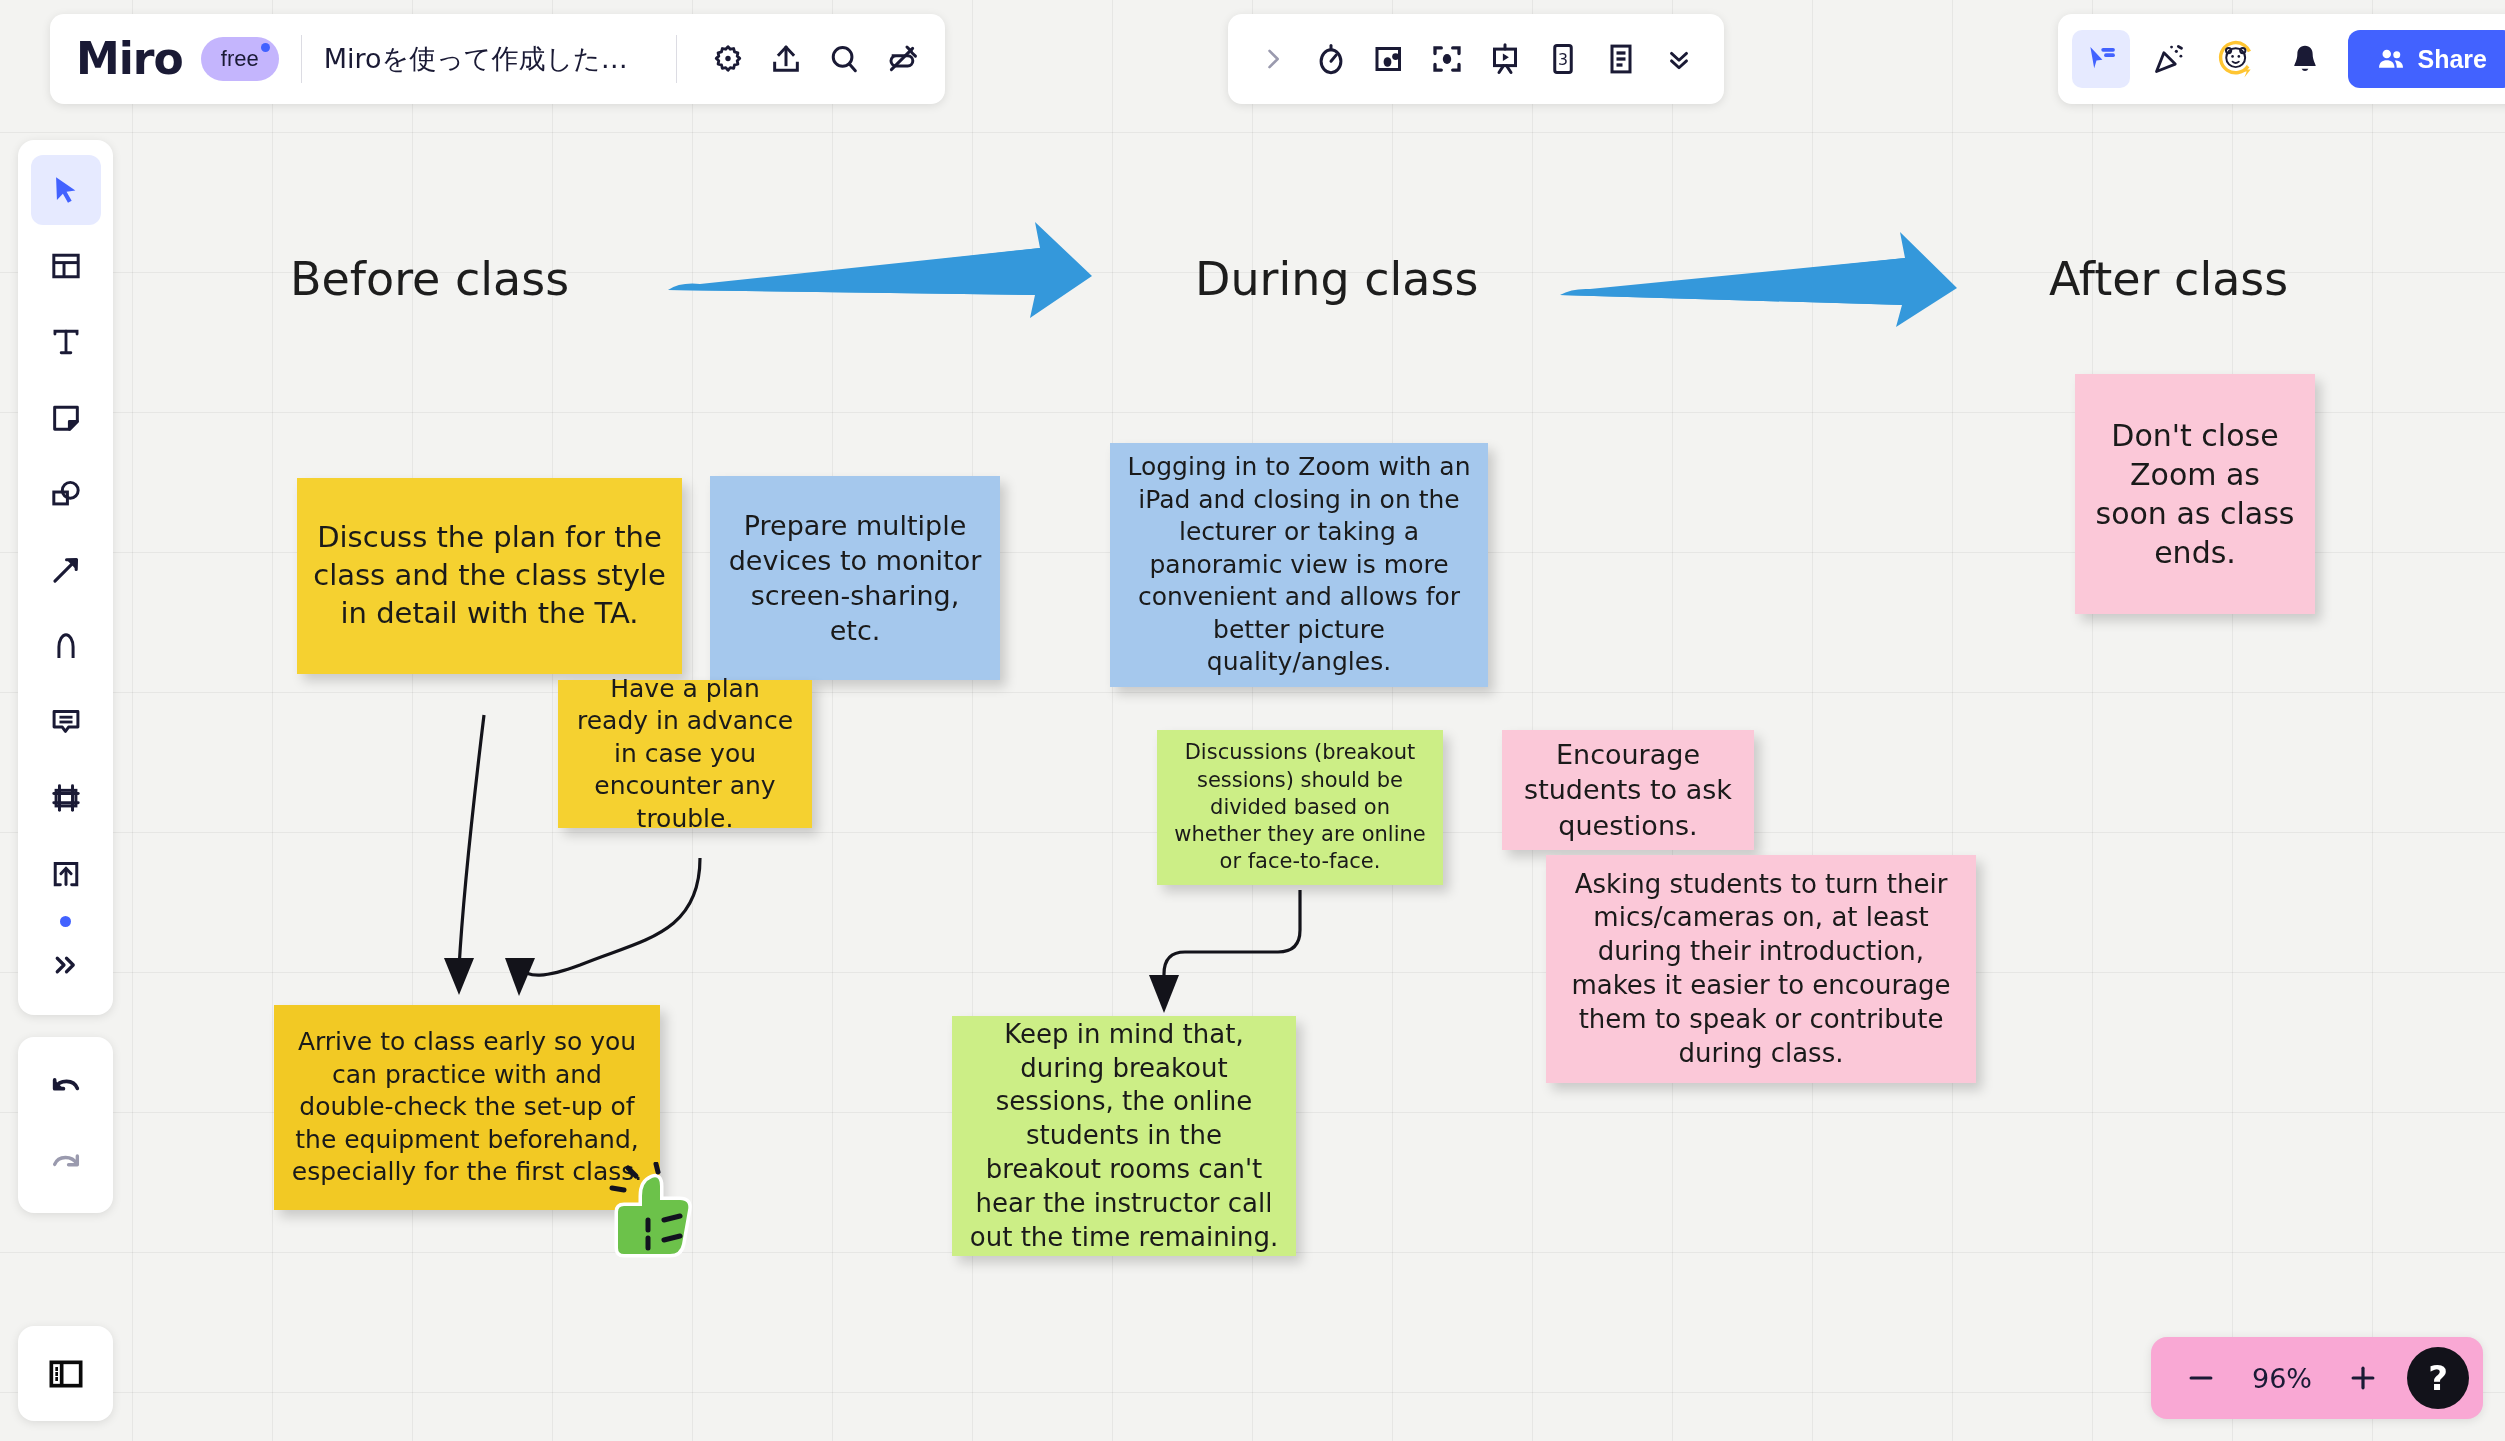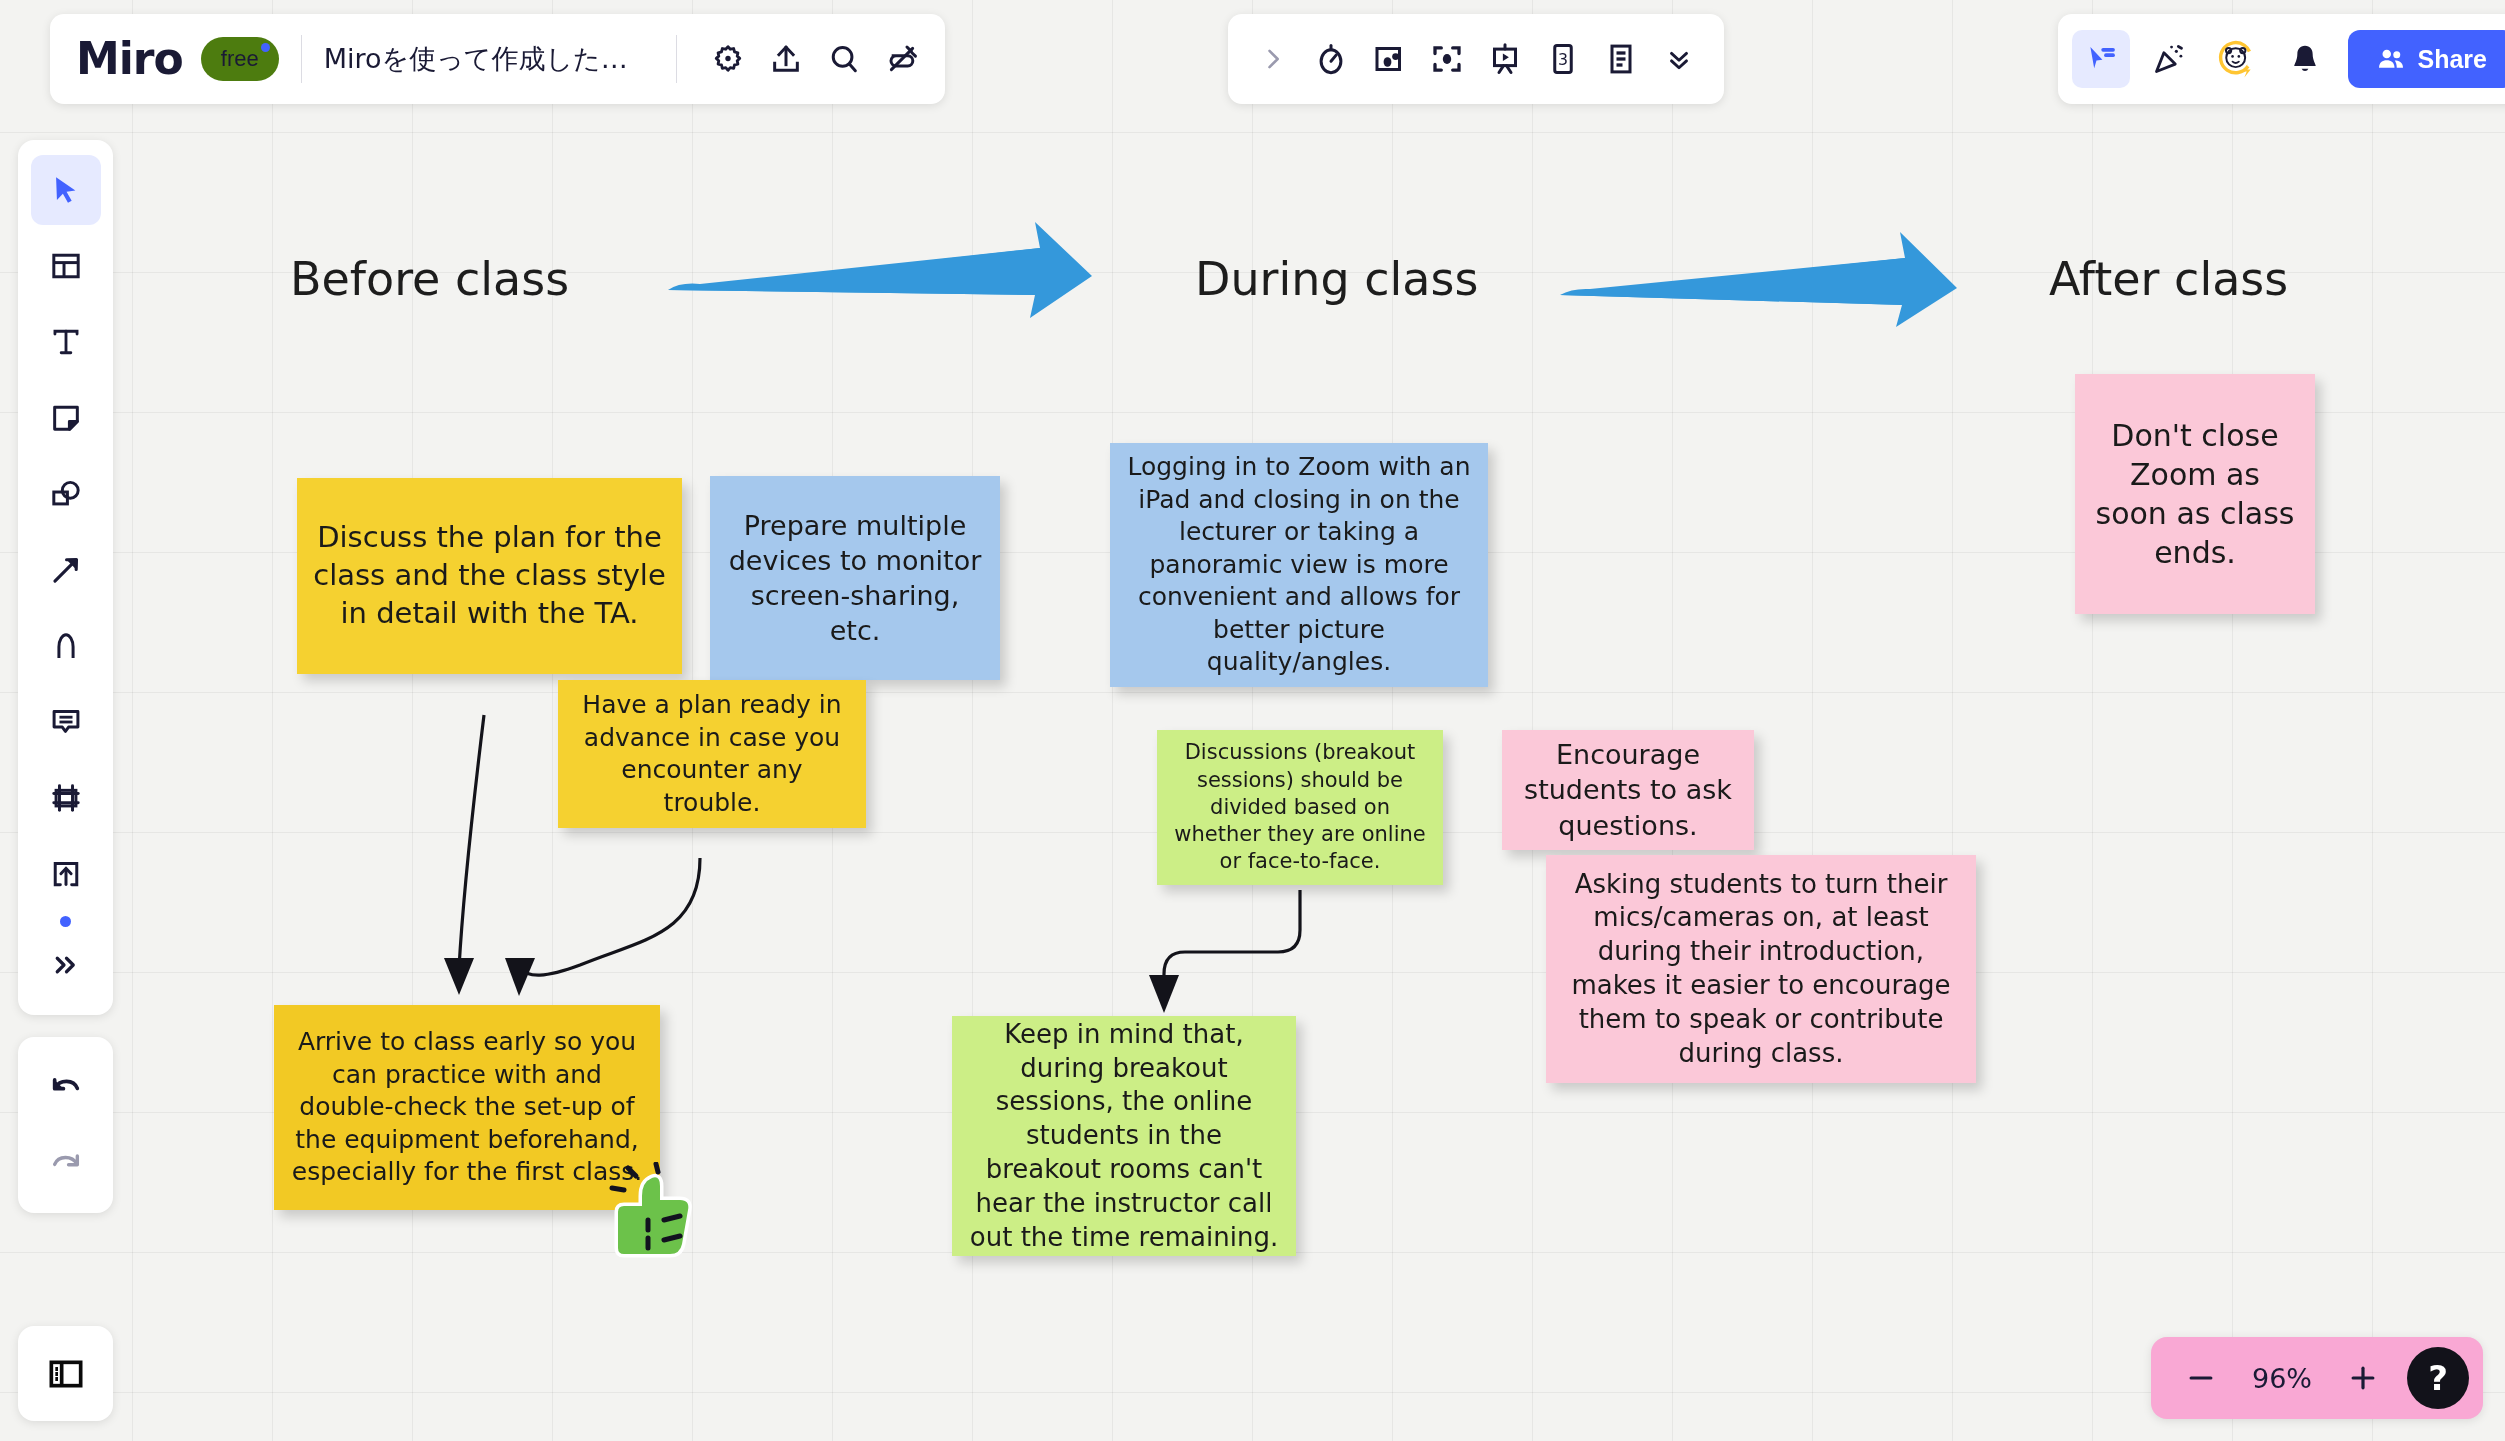--- a/index.html
+++ b/index.html
@@ -28,21 +28,21 @@
     position:absolute; background:#fff; border-radius:14px;
     box-shadow: 0 2px 10px rgba(0,0,0,.10);
     display:flex; align-items:center;
   }
   #bar-left  { left:14px;  top:14px;  height:90px; padding:0 14px 0 26px; }
   #bar-mid   { left:1192px;top:14px;  height:90px; padding:0 16px; }
   #bar-right { right:12px; top:14px;  height:90px; padding:0 14px; }
 
   .miro-logo { font-size:44px; font-weight:700; letter-spacing:-1px; color:#1a1a35;
                font-family:"DejaVu Sans", sans-serif; line-height:1; }
-  .free-pill { margin-left:18px; background:#4d7c0f; color:#1a1a35; border-radius:22px;
+  .free-pill { margin-left:18px; background:#c4b5fd; color:#1a1a35; border-radius:22px;
                padding:9px 20px 9px 20px; font-size:22px; position:relative; }
   .free-pill .dot { position:absolute; right:9px; top:6px; width:9px; height:9px;
                     border-radius:50%; background:#4262ff; }
   .bar-divider { width:1px; height:48px; background:#dcdce3; margin:0 22px; }
   .board-title { font-size:27px; color:#1a1a35; max-width:330px; white-space:nowrap;
                  overflow:hidden; text-overflow:ellipsis; font-family:"DejaVu Sans", sans-serif; }
 
   .tb-btn { width:58px; height:58px; border-radius:10px; display:flex; align-items:center;
             justify-content:center; cursor:pointer; background:transparent; border:none; }
   .tb-btn svg { display:block; }
@@ -127,21 +127,21 @@
         <path d="M 519 996 L 505 958 L 535 958 Z" fill="#13131a" stroke="none"></path>
       </g>
       <g fill="none" stroke="#13131a" stroke-width="3.2">
         <path d="M 1300 890 L 1300 930 Q 1300 952 1278 952 L 1185 952 Q 1164 952 1164 974 L 1164 988"></path>
         <path d="M 1164 1013 L 1149 975 L 1179 975 Z" fill="#13131a" stroke="none"></path>
       </g>
     </svg>
 
     <div class="note" id="n0" style="left: 297px; top: 478px; width: 385px; height: 196px; background: rgb(245, 209, 48); font-size: 29px;">Discuss the plan for the class and the class style in detail with the TA.</div>
     <div class="note" id="n1" style="left: 710px; top: 476px; width: 290px; height: 204px; background: rgb(165, 200, 237); font-size: 27px;">Prepare multiple devices to monitor screen-sharing, etc.</div>
-    <div class="note" id="n2" style="left: 558px; top: 680px; width: 308px; height: 148px; background: rgb(245, 209, 48); font-size: 25px;">Have a plan ready in advance in case you encounter any trouble.</div>
+    <div class="note" id="n2" style="left: 558px; top: 680px; width: 254px; height: 148px; background: rgb(245, 209, 48); font-size: 25px;">Have a plan ready in advance in case you encounter any trouble.</div>
     <div class="note" id="n3" style="left: 274px; top: 1005px; width: 386px; height: 205px; background: rgb(242, 201, 36); font-size: 25px;">Arrive to class early so you can practice with and double-check the set-up of the equipment beforehand, especially for the first class.</div>
     <div class="note" id="n4" style="left: 1110px; top: 443px; width: 378px; height: 244px; background: rgb(165, 200, 237); font-size: 25px;">Logging in to Zoom with an iPad and closing in on the lecturer or taking a panoramic view is more convenient and allows for better picture quality/angles.</div>
     <div class="note" id="n5" style="left: 1157px; top: 730px; width: 286px; height: 155px; background: rgb(204, 238, 134); font-size: 21px;">Discussions (breakout sessions)  should be divided based on whether they are online or face-to-face.</div>
     <div class="note" id="n6" style="left: 952px; top: 1016px; width: 344px; height: 240px; background: rgb(204, 238, 134); font-size: 26px;">Keep in mind that, during breakout sessions, the online students in the breakout rooms can't hear the instructor call out the time remaining.</div>
     <div class="note" id="n7" style="left: 1502px; top: 730px; width: 252px; height: 120px; background: rgb(251, 200, 216); font-size: 27px;">Encourage students to ask questions.</div>
     <div class="note" id="n8" style="left: 1546px; top: 855px; width: 430px; height: 228px; background: rgb(251, 200, 216); font-size: 26px;">Asking students to turn their mics/cameras on, at least during their introduction, makes it easier to encourage them to speak or contribute during class.</div>
     <div class="note" id="n9" style="left: 2075px; top: 374px; width: 240px; height: 240px; background: rgb(251, 200, 216); font-size: 30px;">Don't close Zoom as soon as class ends.</div>
 
     <div class="sticker" style="left:608px; top:1162px;">
       <svg width="92" height="100" viewBox="0 0 92 100">

